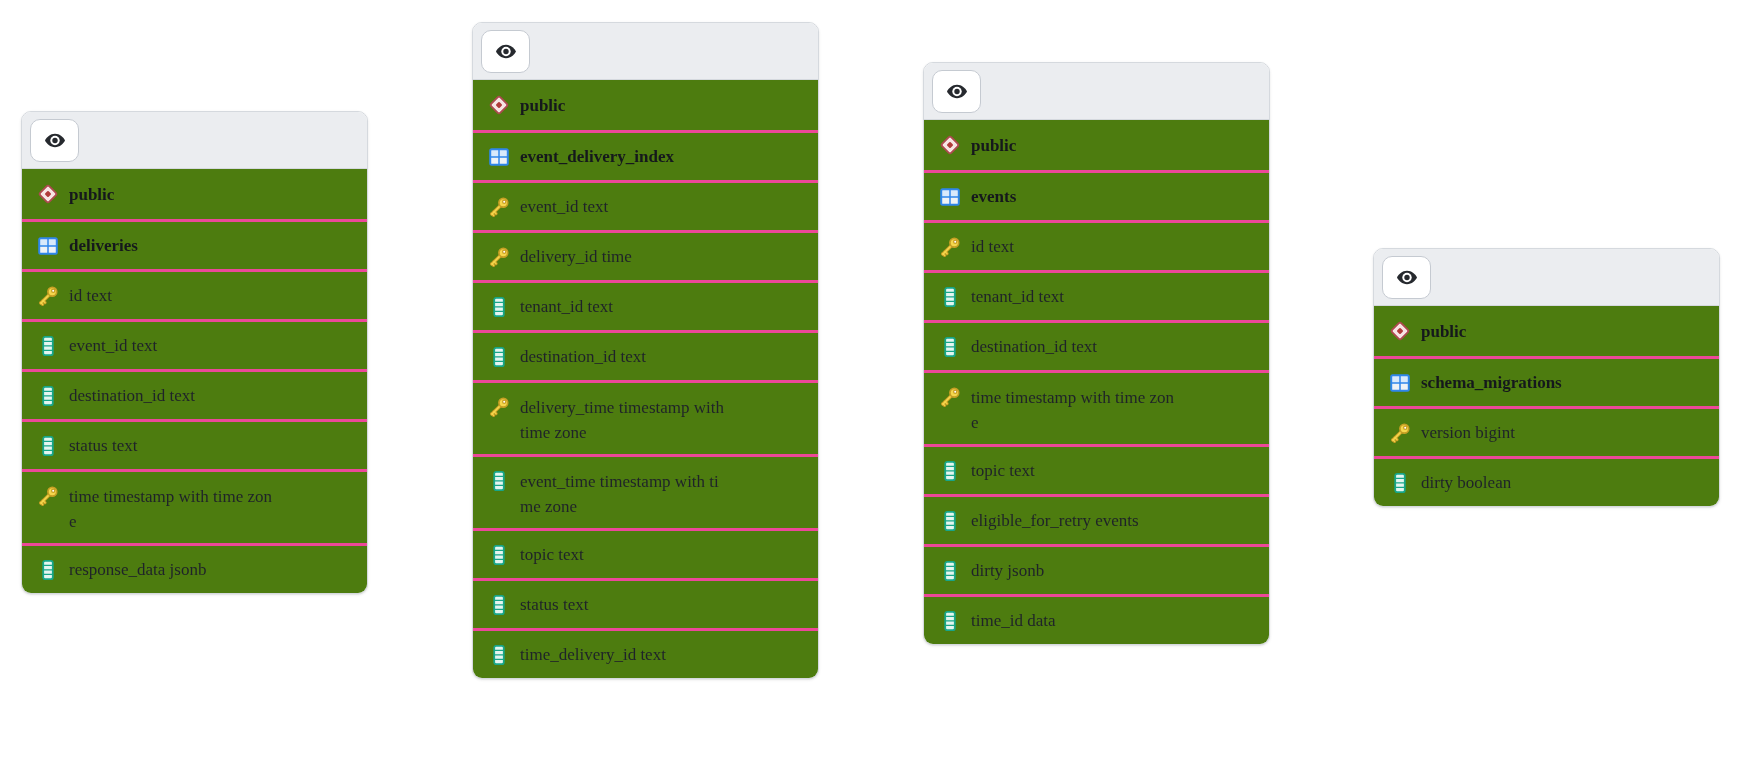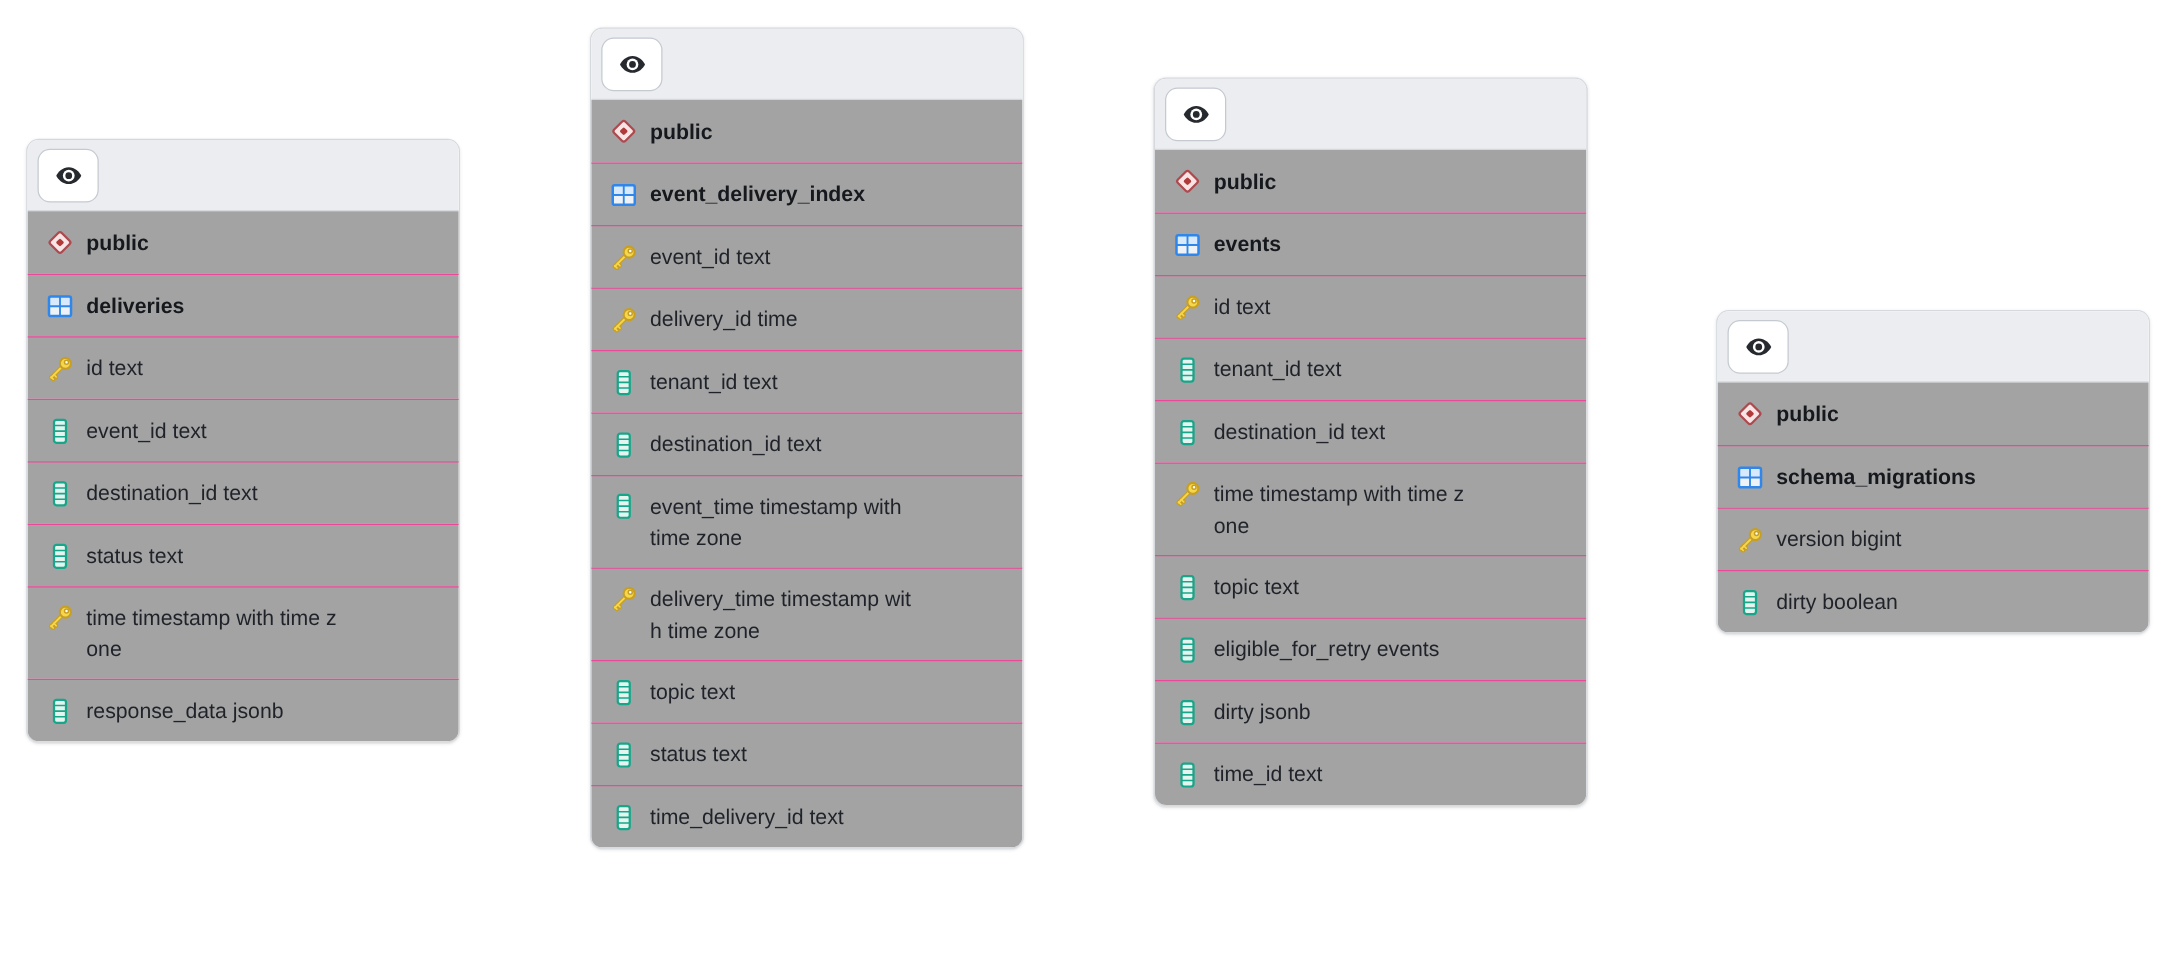--- a/index.html
+++ b/index.html
@@ -19,23 +19,23 @@
     display:flex;align-items:center;padding-left:8px;box-sizing:border-box;
   }
   .eyebtn{
     width:49px;height:43px;background:#fff;border:1px solid #c5cad1;
     border-radius:10px;display:flex;align-items:center;justify-content:center;
     padding:0;cursor:pointer;
   }
   .eyebtn svg{width:27px;height:27px;display:block;}
   .row{
     display:flex;align-items:center;gap:9px;
-    padding:17px 14px;height:50px;box-sizing:border-box;background:#a3a3a3;
-  }
-  .row + .row{border-top:1px solid #ec4899;}
+    padding:17px 14px;height:50px;box-sizing:border-box;background:#4d7c0f;font-family:Liberation Serif, serif;
+  }
+  .row + .row{border-top:3px solid #ec4899;}
   .row.tall{height:74px;align-items:flex-start;padding-top:12px;}
   .ic{width:24px;height:24px;flex:0 0 24px;display:block;}
   .lbl{
     font-size:17px;line-height:25px;color:#1f2329;
     max-width:209px;word-break:break-all;
   }
   .lbl.b{font-weight:700;color:#15181c;}
   .defs{position:absolute;width:0;height:0;overflow:hidden;}
 </style>
 </head>
@@ -172,29 +172,29 @@
     <span class="lbl">tenant_id text</span>
   </div>
   <div class="row">
     <svg class="ic" viewBox="0 0 24 24">
         <use href="#sym-col"></use>
       </svg>
     <span class="lbl">destination_id text</span>
   </div>
   <div class="row tall">
     <svg class="ic" viewBox="0 0 24 24">
+        <use href="#sym-key"></use>
+      </svg>
+    <span class="lbl">delivery_time timestamp with time zone</span>
+  </div>
+  <div class="row tall">
+    <svg class="ic" viewBox="0 0 24 24">
         <use href="#sym-col"></use>
       </svg>
     <span class="lbl">event_time timestamp with time zone</span>
-  </div>
-  <div class="row tall">
-    <svg class="ic" viewBox="0 0 24 24">
-        <use href="#sym-key"></use>
-      </svg>
-    <span class="lbl">delivery_time timestamp with time zone</span>
   </div>
   <div class="row">
     <svg class="ic" viewBox="0 0 24 24">
         <use href="#sym-col"></use>
       </svg>
     <span class="lbl">topic text</span>
   </div>
   <div class="row">
     <svg class="ic" viewBox="0 0 24 24">
         <use href="#sym-col"></use>
@@ -268,21 +268,21 @@
   <div class="row">
     <svg class="ic" viewBox="0 0 24 24">
         <use href="#sym-col"></use>
       </svg>
     <span class="lbl">dirty jsonb</span>
   </div>
   <div class="row">
     <svg class="ic" viewBox="0 0 24 24">
         <use href="#sym-col"></use>
       </svg>
-    <span class="lbl">time_id text</span>
+    <span class="lbl">time_id data</span>
   </div>
 </div>
 
 <div class="card" style="left:1373px;top:248px;">
   <div class="hdr">
     <button class="eyebtn">
       <svg class="ic" viewBox="0 0 24 24">
           <use href="#sym-eye"></use>
         </svg>
     </button>

